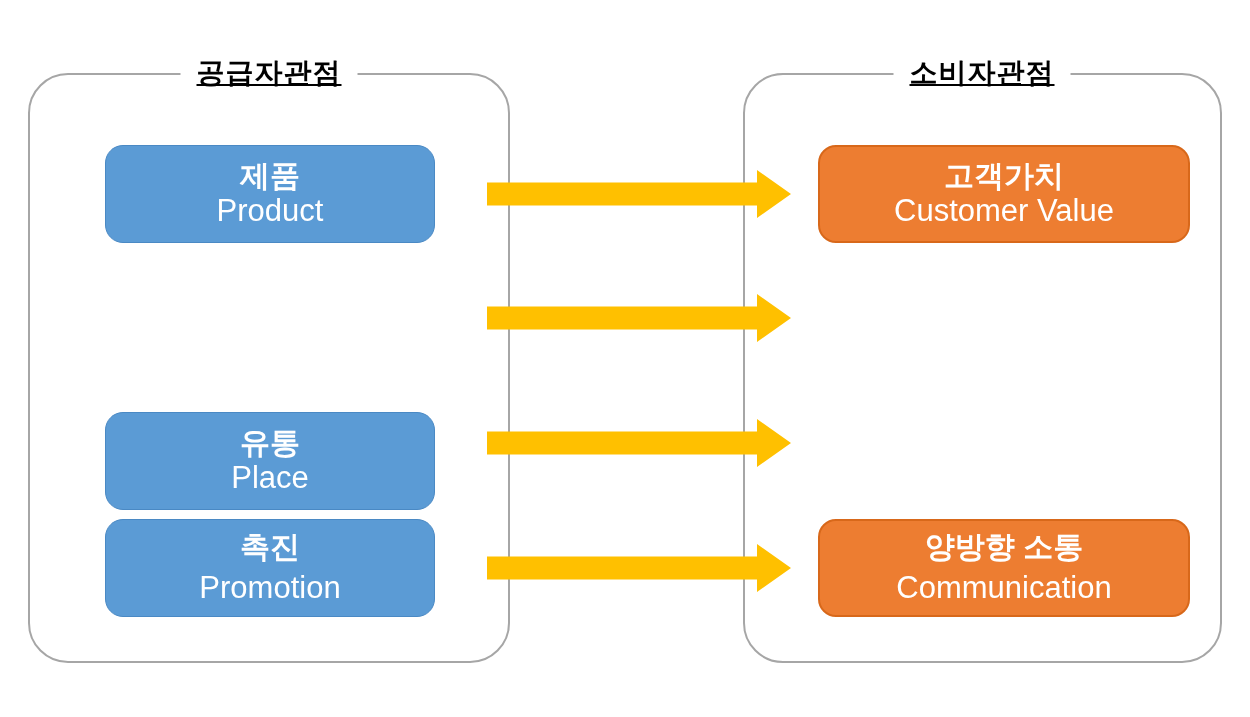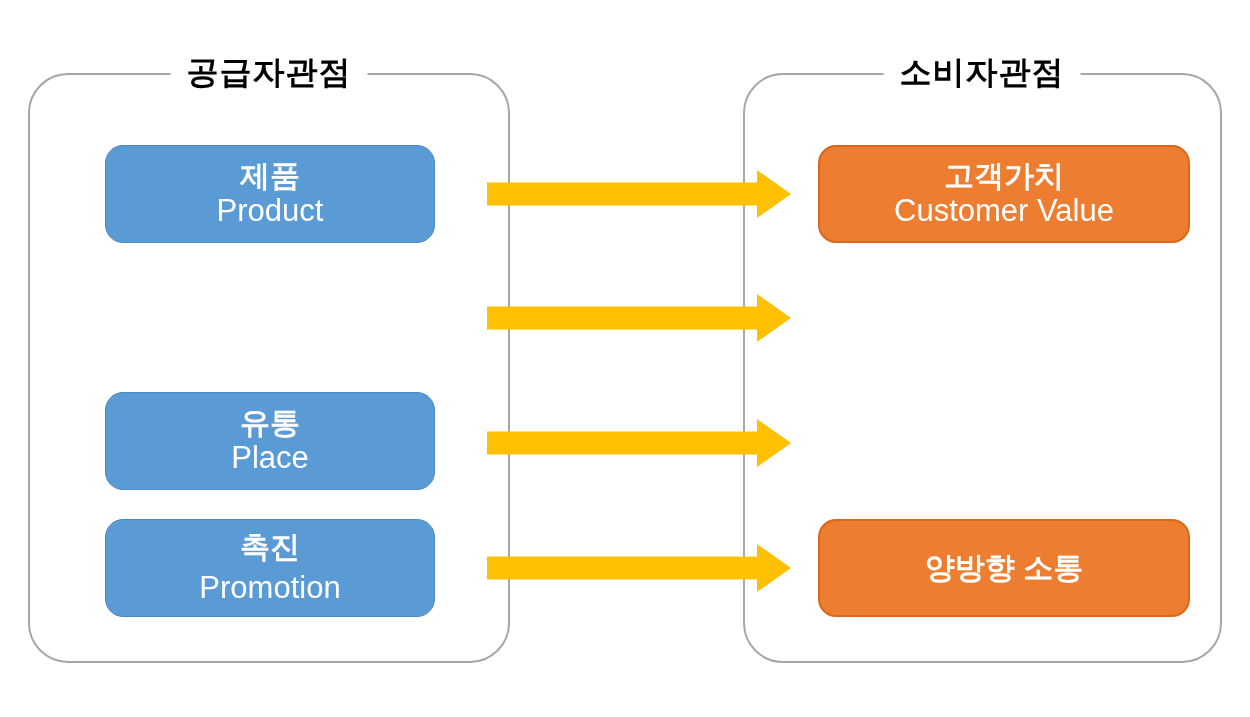--- a/index.html
+++ b/index.html
@@ -23,26 +23,27 @@
     box-sizing: border-box;
   }
   .group-box.left  { left: 28px;  top: 73px; width: 482px; height: 590px; }
   .group-box.right { left: 743px; top: 73px; width: 479px; height: 590px; }
   .group-title {
     position: absolute;
     top: 73px;
     transform: translate(-50%, -50%);
     background: #ffffff;
     padding: 0 16px;
-    font-size: 32px;
+    font-size: 28px;
     font-weight: bold;
     color: #000000;
     letter-spacing: 1px;
     white-space: nowrap;
     z-index: 3;
+    text-decoration: underline;
   }
   .group-title.left  { left: 269px; }
   .group-title.right { left: 982px; text-align: right; }
   .item-box {
     position: absolute;
     height: 98px;
     border-radius: 18px;
     box-sizing: border-box;
     display: flex;
     flex-direction: column;
@@ -58,21 +59,21 @@
     border: 1px solid var(--blue-border, #4A89C4);
   }
   .item-box.orange {
     left: 818px;
     width: 372px;
     background: var(--orange-fill, #ED7D31);
     border: 2px solid var(--orange-border, #D8681A);
   }
   .row-0 { top: 145px; }
   .row-1 { top: 269px; }
-  .row-2 { top: 392px; }
+  .row-2 { top: 412px; }
   .row-3 { top: 519px; gap: 6px; }
   .item-ko {
     font-size: 30px;
     font-weight: bold;
     line-height: 1.15;
   }
   .item-en {
     font-size: 31px;
     font-weight: normal;
     line-height: 1.15;
@@ -113,20 +114,21 @@
     <div class="item-ko">촉진</div>
     <div class="item-en">Promotion</div>
   </div>
 
   <div class="item-box orange row-0">
     <div class="item-ko">고객가치</div>
     <div class="item-en">Customer Value</div>
   </div>
   <div class="item-box orange row-3">
     <div class="item-ko">양방향 소통</div>
+    <div class="item-en">Communication</div>
   </div>
 
   <div class="arrow arrow-row-0">
     <svg width="304" height="48" viewBox="0 0 304 48">
         <polygon class="arrow-poly" points="0,12.5 270,12.5 270,0 304,24 270,48 270,35.5 0,35.5" fill="#FFC000"></polygon>
       </svg>
   </div>
   <div class="arrow arrow-row-1">
     <svg width="304" height="48" viewBox="0 0 304 48">
         <polygon class="arrow-poly" points="0,12.5 270,12.5 270,0 304,24 270,48 270,35.5 0,35.5" fill="#FFC000"></polygon>

